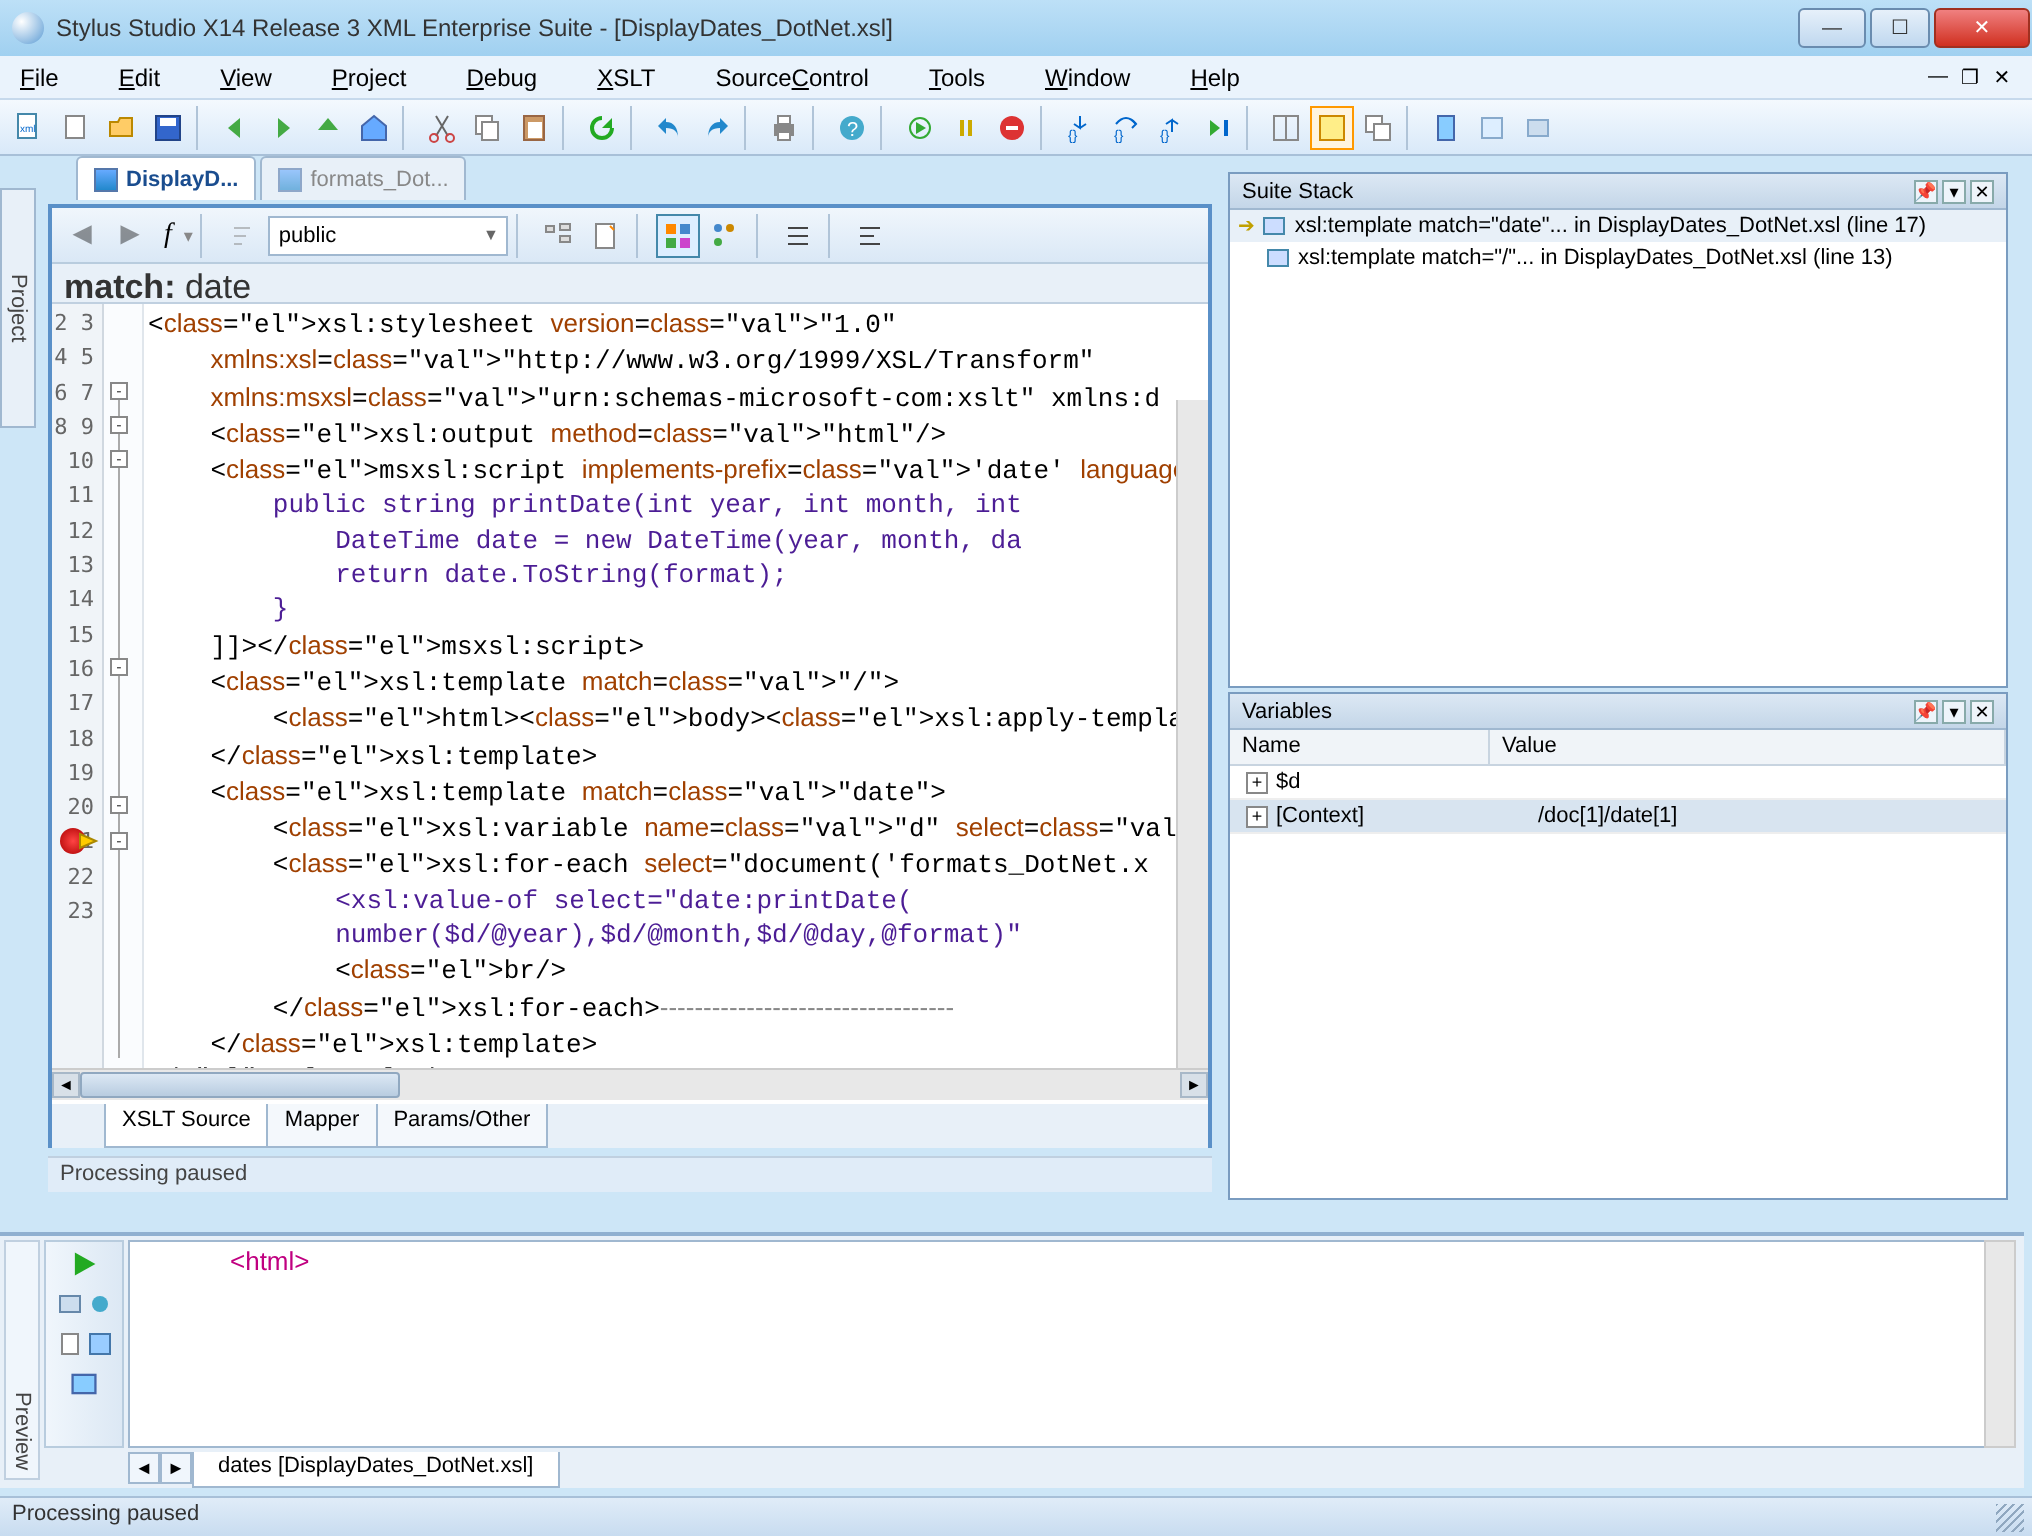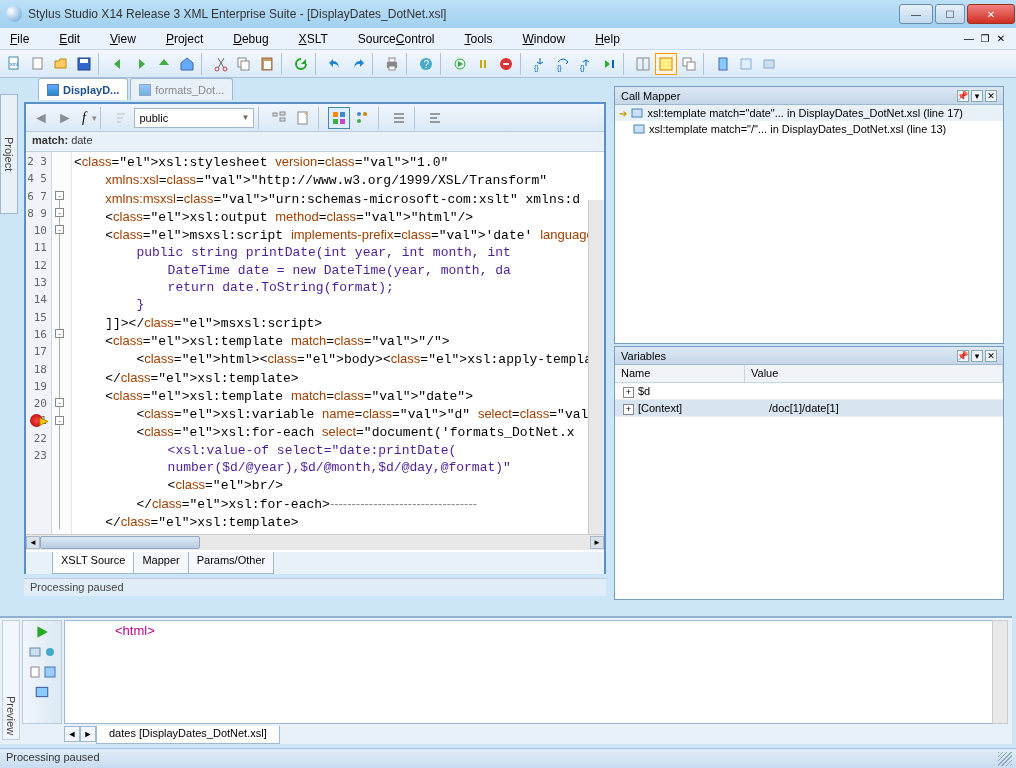--- a/index.html
+++ b/index.html
@@ -33,21 +33,21 @@
 .workspace { position:absolute; left:24px; top:78px; width:986px; height:536px; }
 
 
 .editor-pane { position:absolute; left:0; top:0; width:582px; height:522px; }
 .doctabs { height:24px; display:flex; align-items:flex-start; padding-left:14px; gap:2px; }
 .doctab { height:22px; padding:2px 8px; font-size:11px; border:1px solid #a0b8d0; border-bottom:none; background:#e8f0f8; display:flex; align-items:center; gap:4px; border-radius:3px 3px 0 0; }
 .doctab.active { background:#fff; font-weight:bold; color:#1a4d8f; }
 .doctab .micon { width:12px; height:12px; display:inline-block; background:linear-gradient(#6af,#28c); border:1px solid #57a; }
 .edframe { border:2px solid #5a90c8; background:#fff; height:472px; border-top-left-radius:0; }
 .ed-toolbar { height:28px; background:linear-gradient(#f0f6fc,#dae8f6); border-bottom:1px solid #b8ccde; display:flex; align-items:center; padding:0 4px; gap:2px;}
-.matchbar { height:20px; background:#e8f0f8; border-bottom:1px solid #c0d0e0; font-size:11px; padding:2px 6px; color:#333;}
+.matchbar { height:20px; background:#e8f0f8; border-bottom:1px solid #c0d0e0; font-size:17px; padding:2px 6px; color:#333;}
 .matchbar b { font-weight:bold; }
 .code-area { height:382px; display:flex; background:#fff; position:relative; overflow:hidden;}
 .gutter-lines { width:26px; background:#f0f4f8; border-right:1px solid #d0d8e0; font-size:11px; color:#666; text-align:right; padding-right:4px; padding-top:1px; line-height:17.3px; font-family:monospace;}
 .gutter-fold { width:20px; background:#fafcfe; border-right:1px solid #e0e6ec; position:relative;}
 .fold-box { position:absolute; left:3px; width:9px; height:9px; border:1px solid #888; background:#fff; font-size:8px; line-height:7px; text-align:center; color:#444;}
 .fold-line { position:absolute; left:7px; width:1px; background:#aaa; }
 .brk { position:absolute; left:2px; width:13px; height:13px; }
 .brk-red { background:radial-gradient(circle,#f44,#a00); border-radius:50%;}
 .code-text { flex:1; font-family:'Courier New',monospace; font-size:13px; line-height:17.3px; padding:1px 2px; white-space:pre; overflow:hidden; color:#000;} .attr { color:#a04000; } .txt { color:#4c1d95;font-family:Liberation Mono, monospace; } .gray{color:#888;}
 .ed-hscroll { height:16px; background:#e8e8e8; border-top:1px solid #ccc; position:relative; }
@@ -458,21 +458,21 @@
         <div class="src-tab active">XSLT Source</div>
         <div class="src-tab">Mapper</div>
         <div class="src-tab">Params/Other</div>
       </div>
     </div>
     <div class="ed-status">Processing paused</div>
   </div>
 
   <div class="panel cs-panel">
     <div class="panel-title">
-      <span>Call Mapper</span>
+      <span>Suite Stack</span>
       <span class="pspacer"></span>
       <span class="pc">📌</span>
       <span class="pc">▾</span>
       <span class="pc">✕</span>
     </div>
     <div class="cs-row active">
       <span class="arrow-ico">➔</span>
       <svg class="stack-ico" viewBox="0 0 12 12">
           <rect x="1" y="2" width="10" height="8" fill="#cdf" stroke="#48a"></rect>
         </svg>

